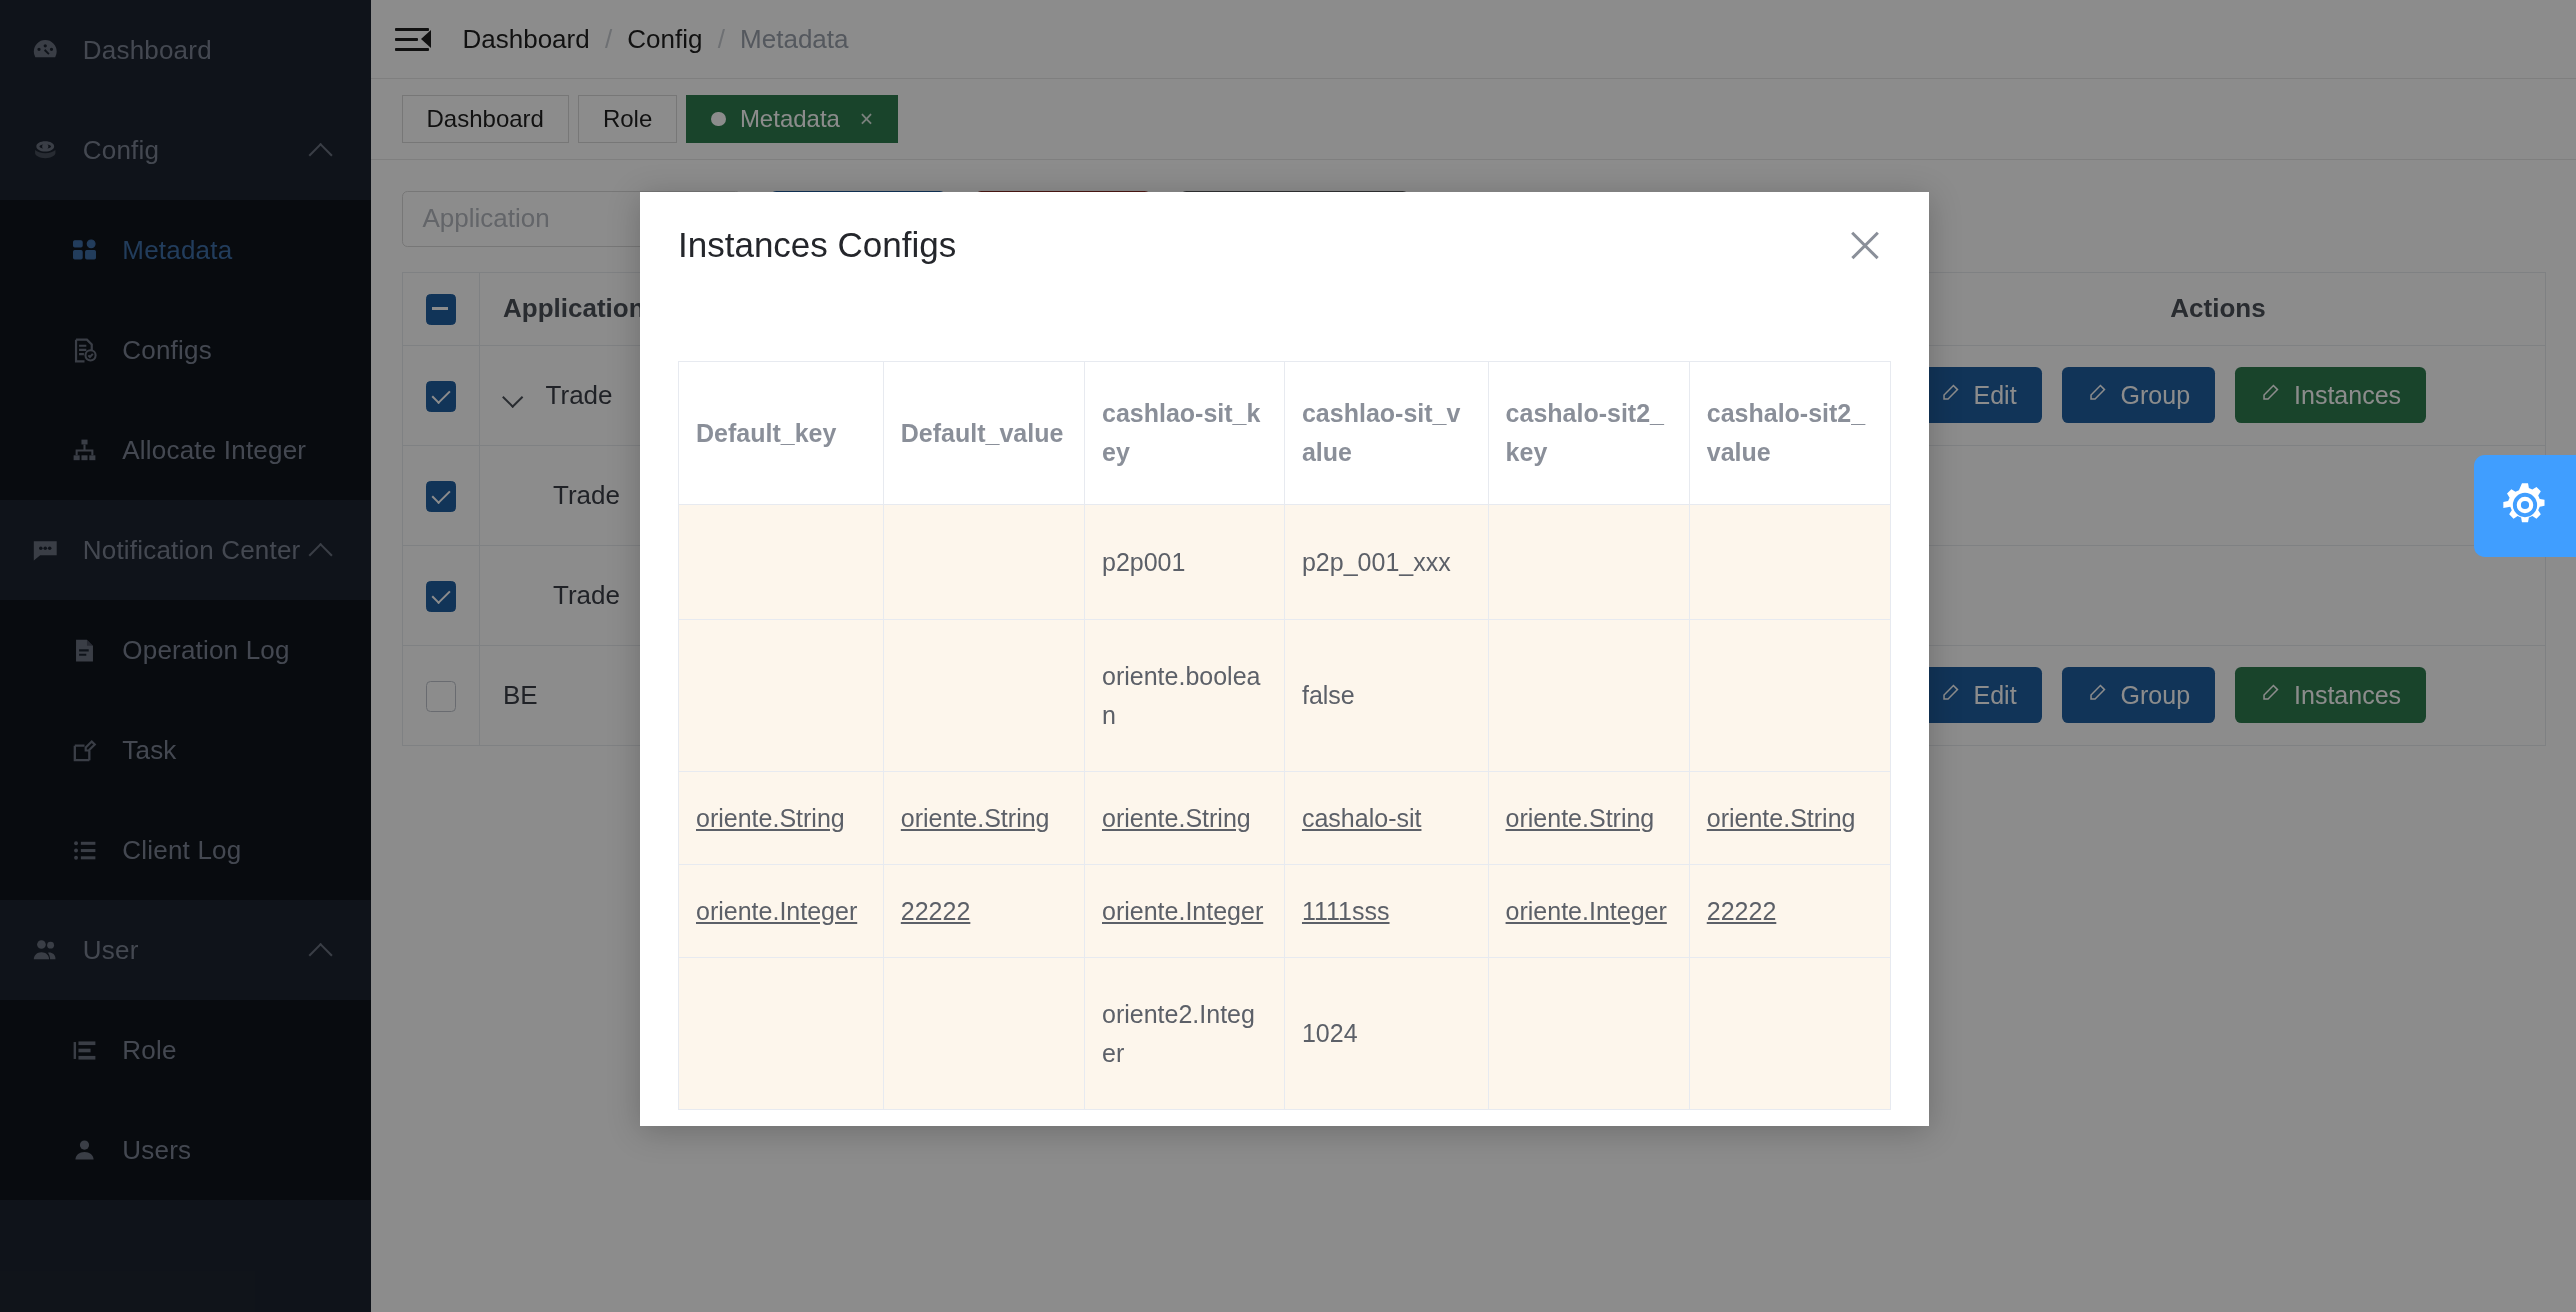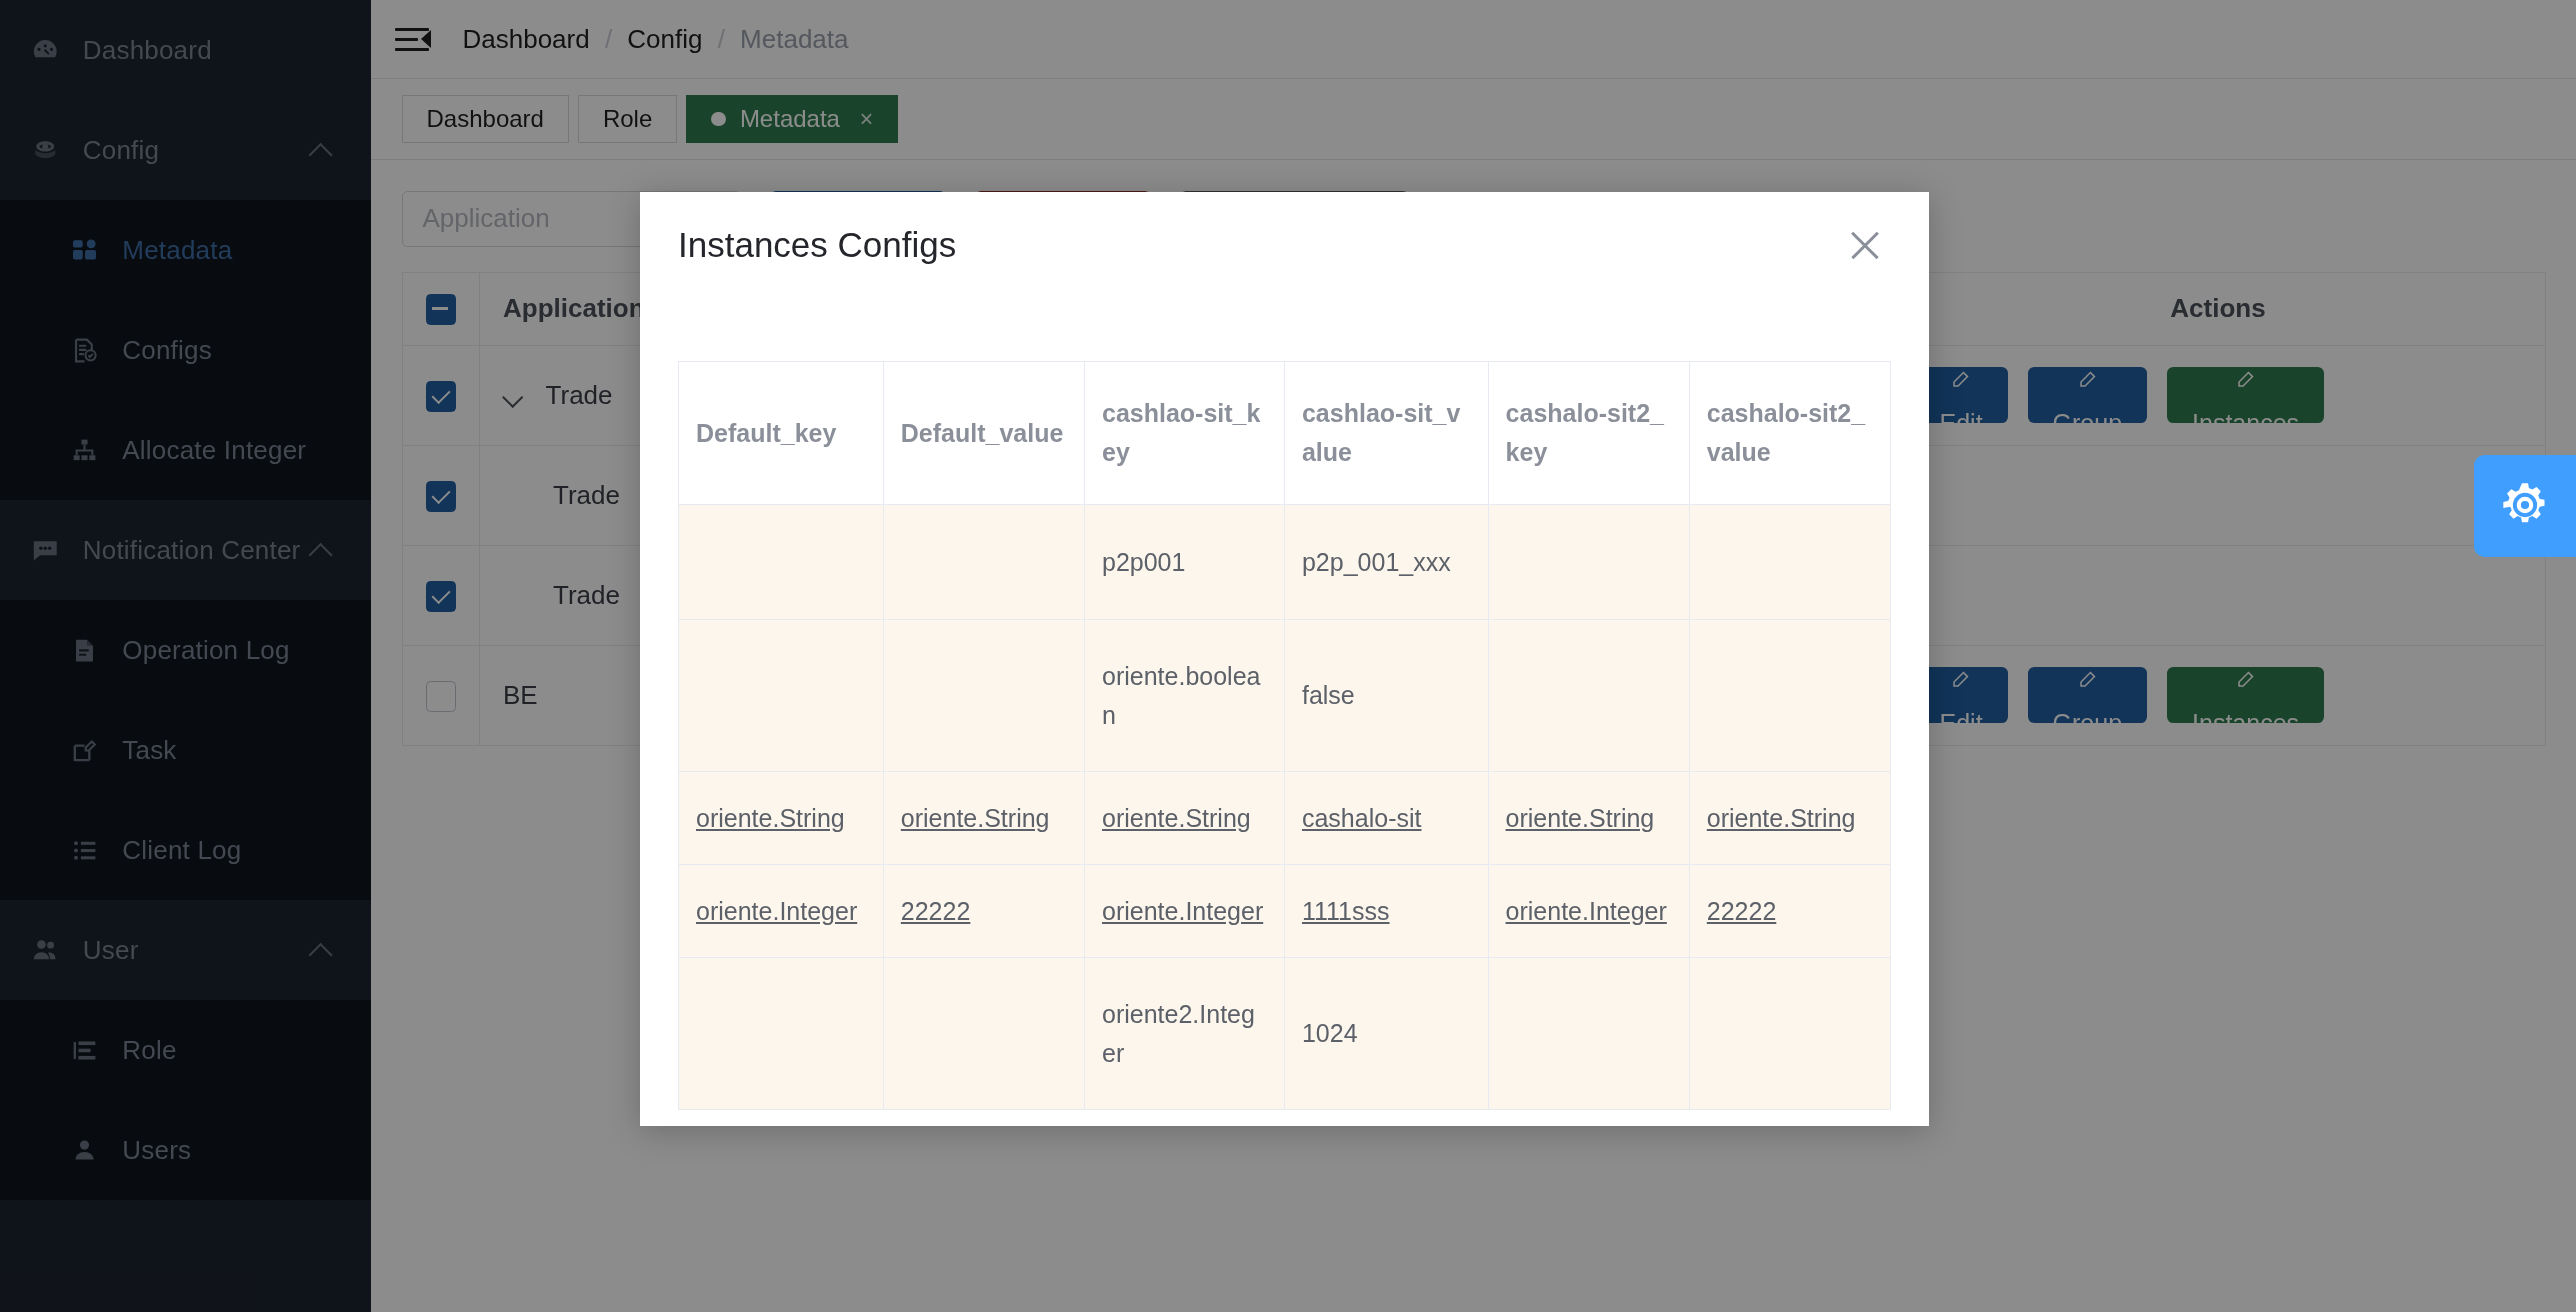--- a/index.html
+++ b/index.html
@@ -150,21 +150,21 @@
     content: ""; position: absolute; left: 1.8px; top: 3.6px;
     width: 13.4px; height: 13.4px;
     border-right: 2.7px solid #4b5058; border-bottom: 2.7px solid #4b5058;
     transform: rotate(45deg);
   }
   .actions-cell { text-align: center !important; }
   .act-wrap { display: flex; gap: 20px; justify-content: flex-start; }
   .act-btn {
     height: 56px; padding: 0 25px; border: none; border-radius: 6.3px;
     color: #fff; font-size: 25px; cursor: pointer;
-    display: flex; align-items: center; gap: 12.5px; flex-direction: column;
+    display: flex; align-items: center; gap: 12.5px;
   }
   .act-blue { background: #1f5fa0; }
   .act-green { background: #2e7d4f; }
 
   
   .scrim {
     position: absolute; inset: 0; background: rgba(0,0,0,.45); z-index: 40;
   }
 
   

